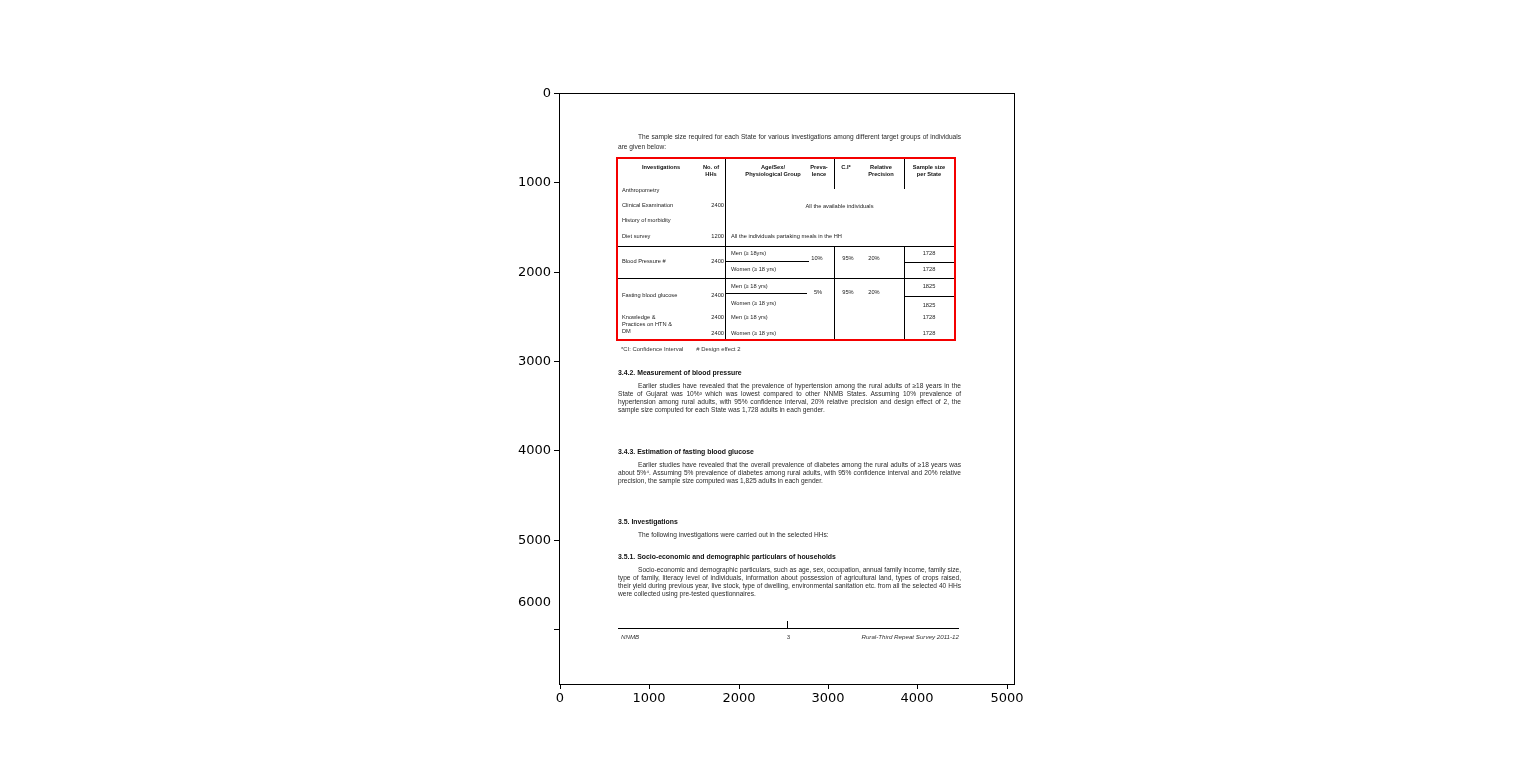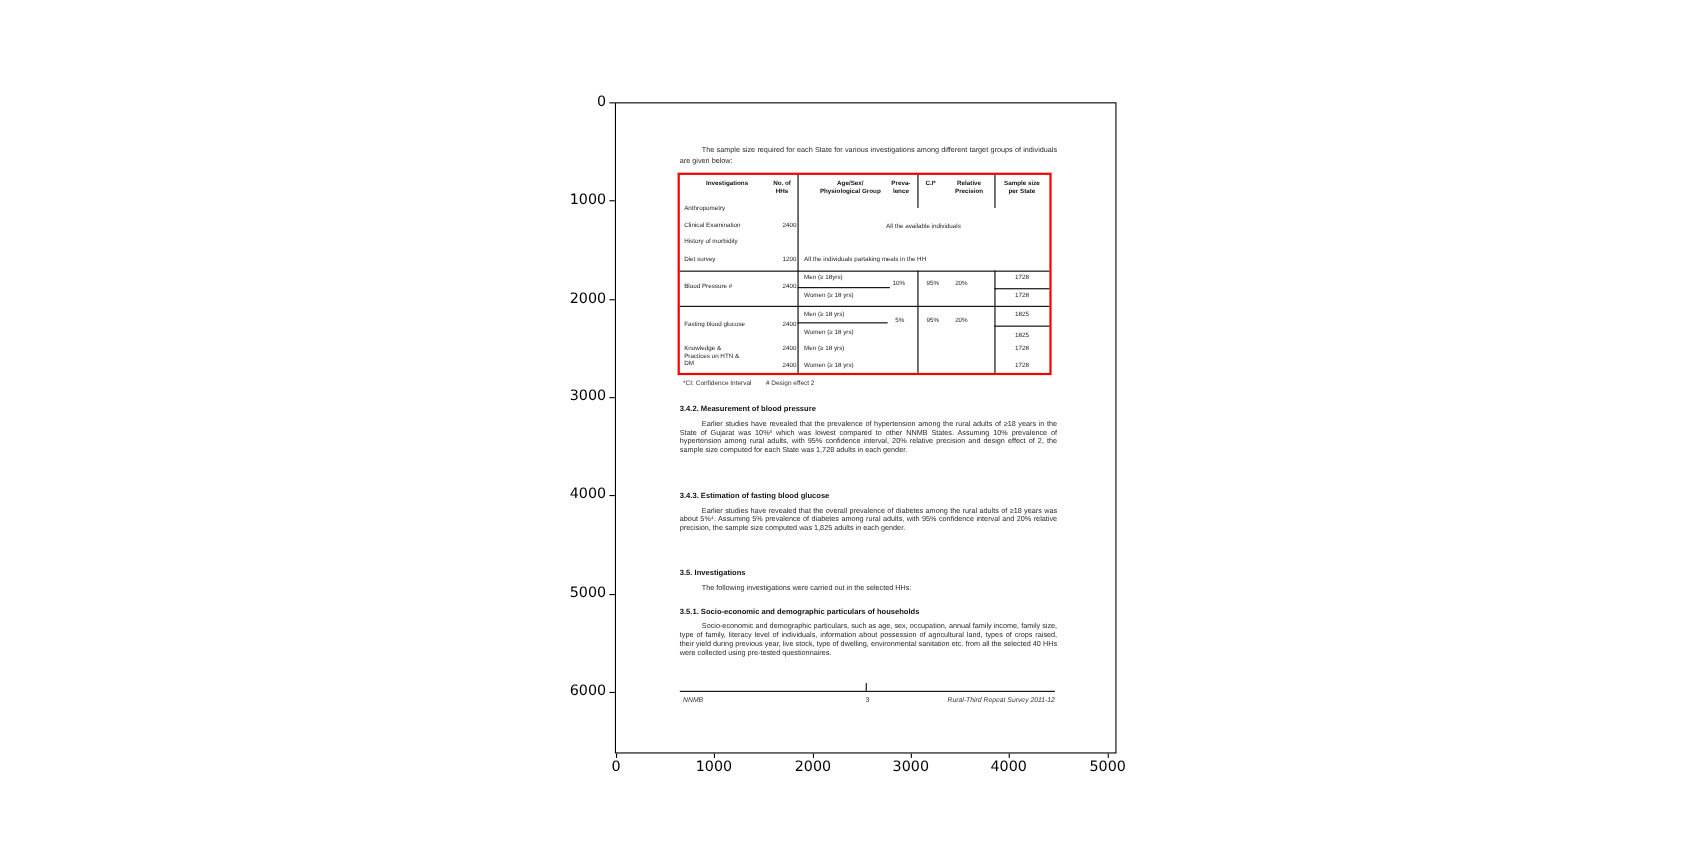--- a/index.html
+++ b/index.html
@@ -36,21 +36,21 @@
 <body>
 
 <div id="canvas">
 
   <div class="ytick-label" style="left:503px;top:85px;">0</div>
   <div class="ytick-label" style="left:503px;top:174px;">1000</div>
   <div class="ytick-label" style="left:503px;top:264px;">2000</div>
   <div class="ytick-label" style="left:503px;top:353px;">3000</div>
   <div class="ytick-label" style="left:503px;top:442px;">4000</div>
   <div class="ytick-label" style="left:503px;top:532px;">5000</div>
-  <div class="ytick-label" style="left:503px;top:621px;">6000</div>
+  <div class="ytick-label" style="left:503px;top:594px;">6000</div>
 
   <div class="ytick-mark" style="left:554px;top:93px;"></div>
   <div class="ytick-mark" style="left:554px;top:182px;"></div>
   <div class="ytick-mark" style="left:554px;top:272px;"></div>
   <div class="ytick-mark" style="left:554px;top:361px;"></div>
   <div class="ytick-mark" style="left:554px;top:450px;"></div>
   <div class="ytick-mark" style="left:554px;top:540px;"></div>
   <div class="ytick-mark" style="left:554px;top:629px;"></div>
 
   <div class="xtick-label" style="left:530px;top:690px;">0</div>

